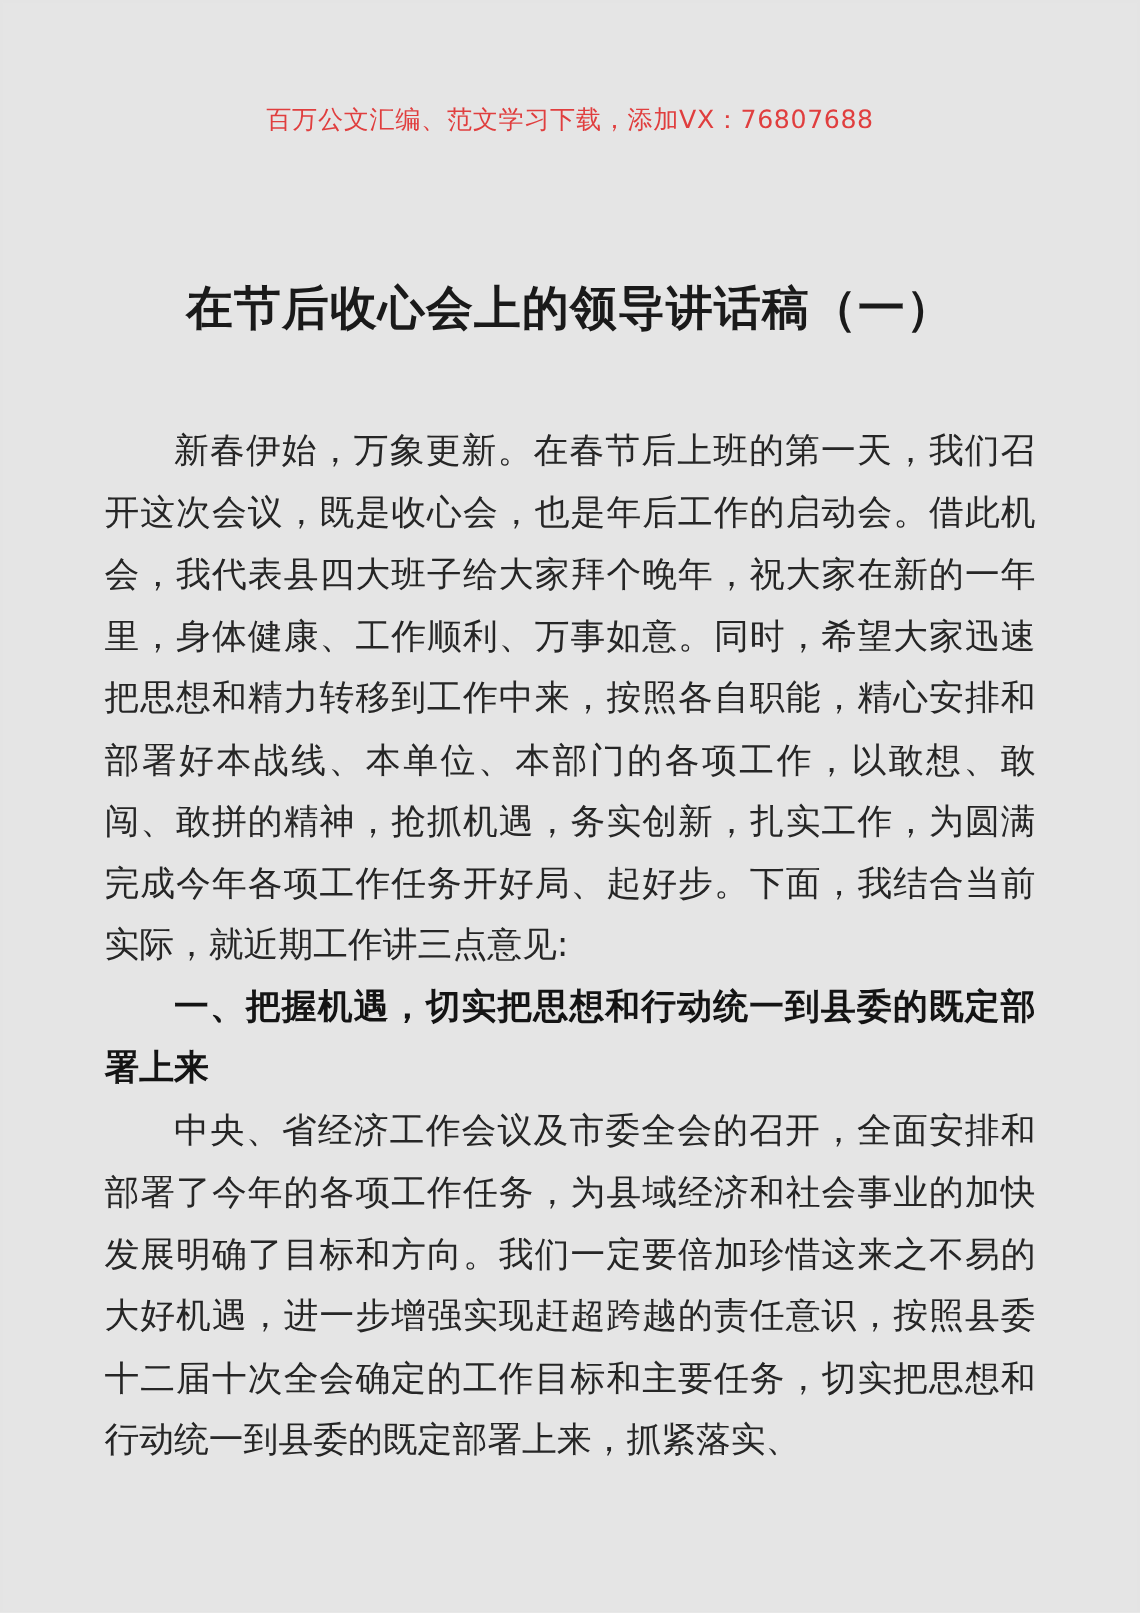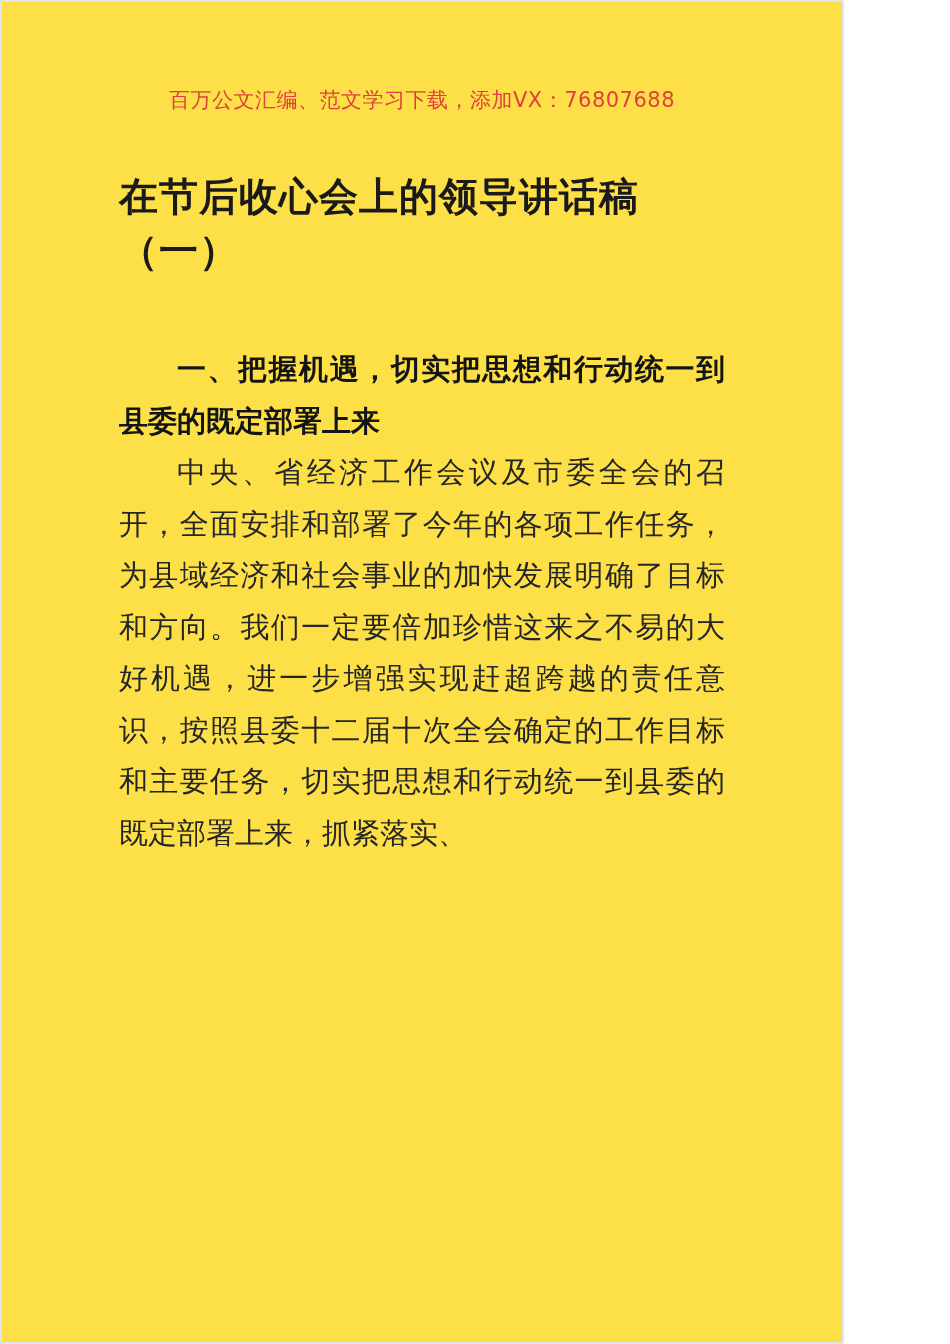--- a/index.html
+++ b/index.html
@@ -2,38 +2,38 @@
 <html><head>
 <meta charset="utf-8">
 <style>
   * { margin: 0; padding: 0; box-sizing: border-box; }
   html, body { width: 950px; height: 1344px; }
   body {
     background: #ffffff;
     font-family: "DejaVu Sans", "Liberation Sans", sans-serif;
   }
   .page {
-    width: 844px;
+    width: 950px;
     height: 1344px;
-    background: #fde047;
+    background: #e5e5e5;
     border: 2px solid #e4e4e4;
-    padding: 0 117px;
+    padding: 0 85px;
     overflow: hidden;
     position: relative;
   }
   .promo {
     margin-top: 84px;
     text-align: center;
     font-size: 21px;
     letter-spacing: 0.5px;
     color: #e03e3e; 
   }
   .doc-title {
-    margin-top: 56px;
-    text-align: left;
+    margin-top: 116px;
+    text-align: center;
     font-size: 39px;
     font-weight: bold;
     color: #1a1a1a;
     letter-spacing: 1px;
   }
   .body-text {
     margin-top: 66px;
     font-size: 29px;
     color: #262626;
     line-height: 51.5px;
@@ -48,17 +48,18 @@
 </head>
 <body>
 
 <div class="page">
 
   <div class="promo" style="color: rgb(224, 62, 62);">百万公文汇编、范文学习下载，添加VX：76807688</div>
 
   <h1 class="doc-title" style="color: rgb(26, 26, 26);">在节后收心会上的领导讲话稿（一）</h1>
 
   <div class="body-text" style="color: rgb(38, 38, 38);">
+    <p class="indent">新春伊始，万象更新。在春节后上班的第一天，我们召开这次会议，既是收心会，也是年后工作的启动会。借此机会，我代表县四大班子给大家拜个晚年，祝大家在新的一年里，身体健康、工作顺利、万事如意。同时，希望大家迅速把思想和精力转移到工作中来，按照各自职能，精心安排和部署好本战线、本单位、本部门的各项工作，以敢想、敢闯、敢拼的精神，抢抓机遇，务实创新，扎实工作，为圆满完成今年各项工作任务开好局、起好步。下面，我结合当前实际，就近期工作讲三点意见:</p>
     <p class="indent bold">一、把握机遇，切实把思想和行动统一到县委的既定部署上来</p>
     <p class="indent">中央、省经济工作会议及市委全会的召开，全面安排和部署了今年的各项工作任务，为县域经济和社会事业的加快发展明确了目标和方向。我们一定要倍加珍惜这来之不易的大好机遇，进一步增强实现赶超跨越的责任意识，按照县委十二届十次全会确定的工作目标和主要任务，切实把思想和行动统一到县委的既定部署上来，抓紧落实、</p>
   </div>
 
 </div>
 
 </body></html>

